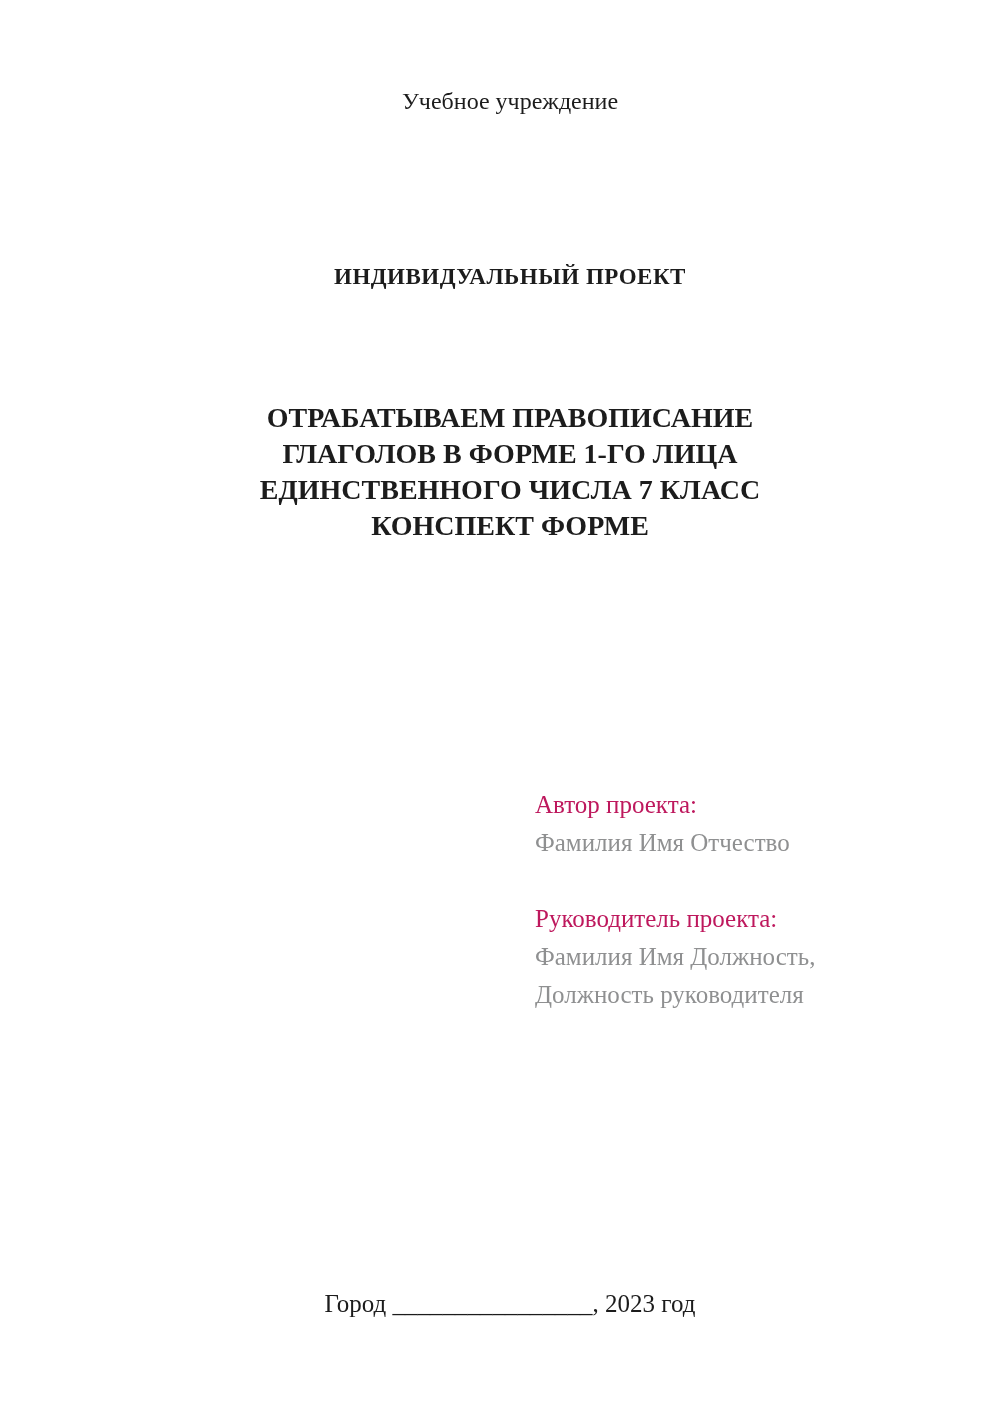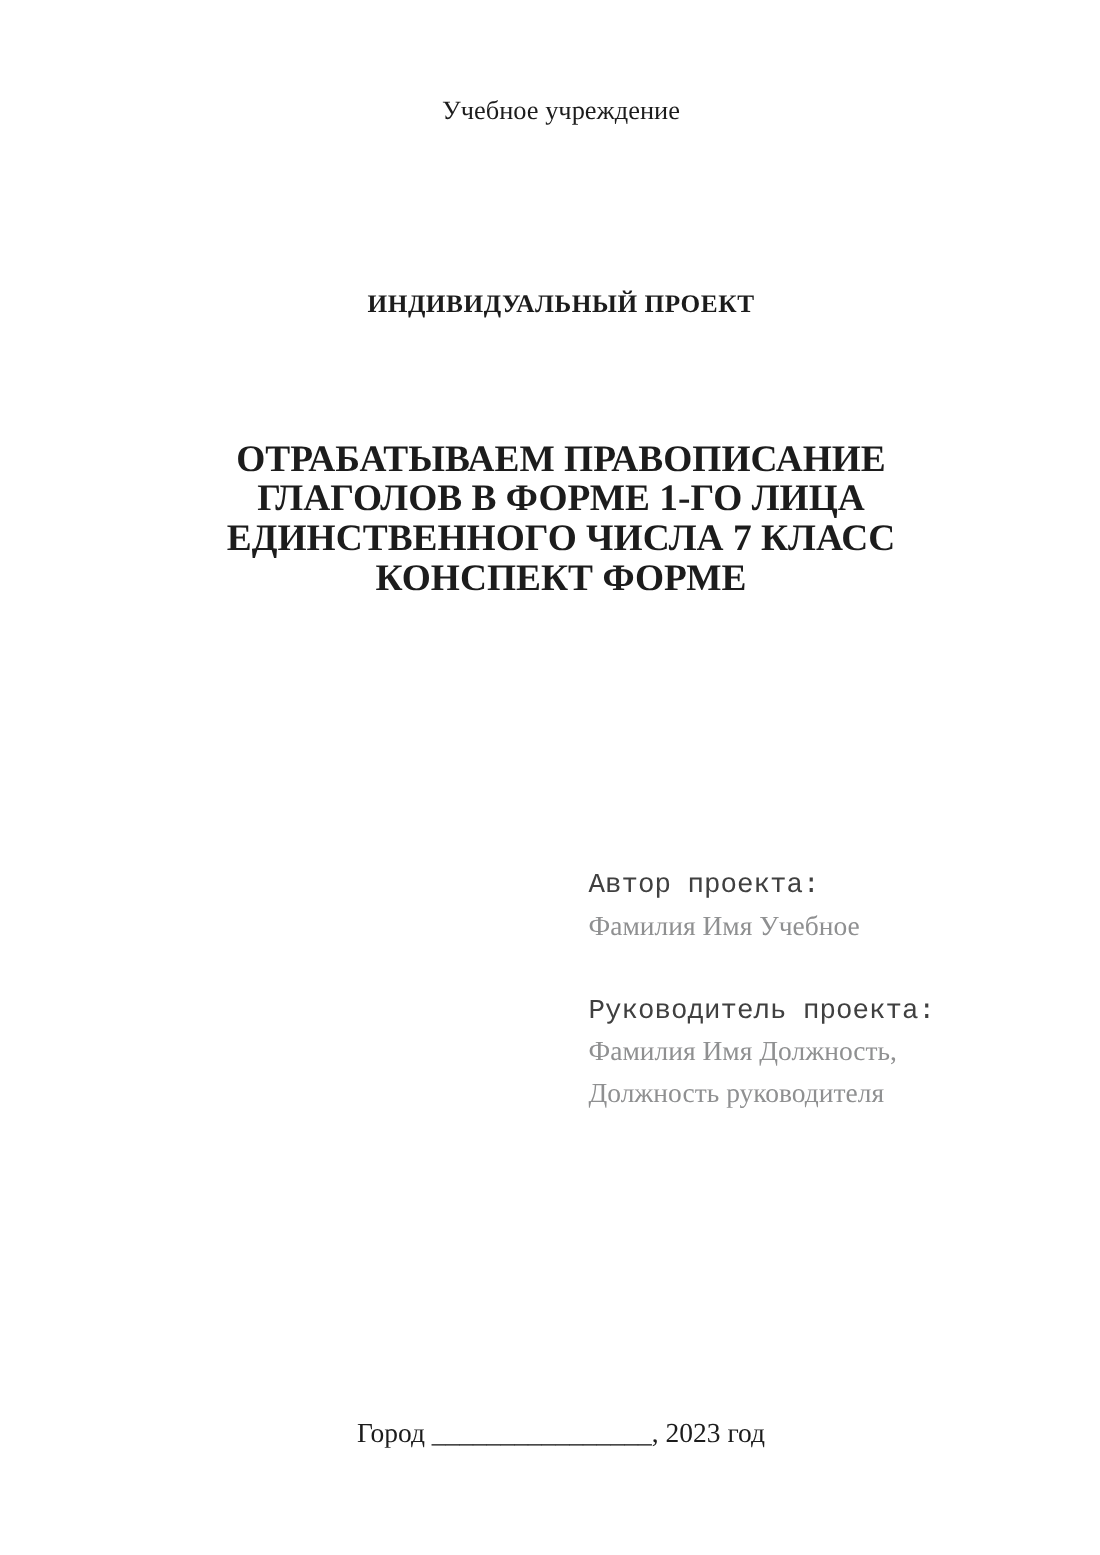--- a/index.html
+++ b/index.html
@@ -31,41 +31,40 @@
   }
   .project-type {
     top: 262px;
     font-size: 23px;
     line-height: 30px;
     font-weight: bold;
     letter-spacing: 0.5px;
   }
   .doc-title {
     top: 400px;
-    font-size: 34px;
+    font-size: 28px;
     line-height: 36px;
     font-weight: bold;
   }
   .doc-title .title-line {
     display: block;
   }
   .credits {
     position: absolute;
     left: 535px;
     top: 786px;
     font-size: 25px;
     line-height: 38px;
     text-align: left;
   }
   .credits .group-gap {
     height: 38px;
   }
   .credit-label {
-    color: #404040;
-    font-family: Liberation Mono, monospace;
+    color: #be185d;
   }
   .placeholder {
     color: #8f9091;
   }
   .footer-line {
     top: 1288px;
     font-size: 25px;
     line-height: 32px;
   }
 </style>
@@ -80,21 +79,21 @@
 
   <div class="center-col doc-title">
     <span class="title-line">ОТРАБАТЫВАЕМ ПРАВОПИСАНИЕ</span>
     <span class="title-line">ГЛАГОЛОВ В ФОРМЕ 1-ГО ЛИЦА</span>
     <span class="title-line">ЕДИНСТВЕННОГО ЧИСЛА 7 КЛАСС</span>
     <span class="title-line">КОНСПЕКТ ФОРМЕ</span>
   </div>
 
   <div class="credits">
     <div class="credit-label">Автор проекта:</div>
-    <div class="placeholder">Фамилия Имя Учебное</div>
+    <div class="placeholder">Фамилия Имя Отчество</div>
 
     <div class="group-gap"></div>
 
     <div class="credit-label">Руководитель проекта:</div>
     <div class="placeholder">Фамилия Имя Должность,</div>
     <div class="placeholder">Должность руководителя</div>
   </div>
 
   <div class="center-col footer-line">Город ________________, 2023 год</div>
 

